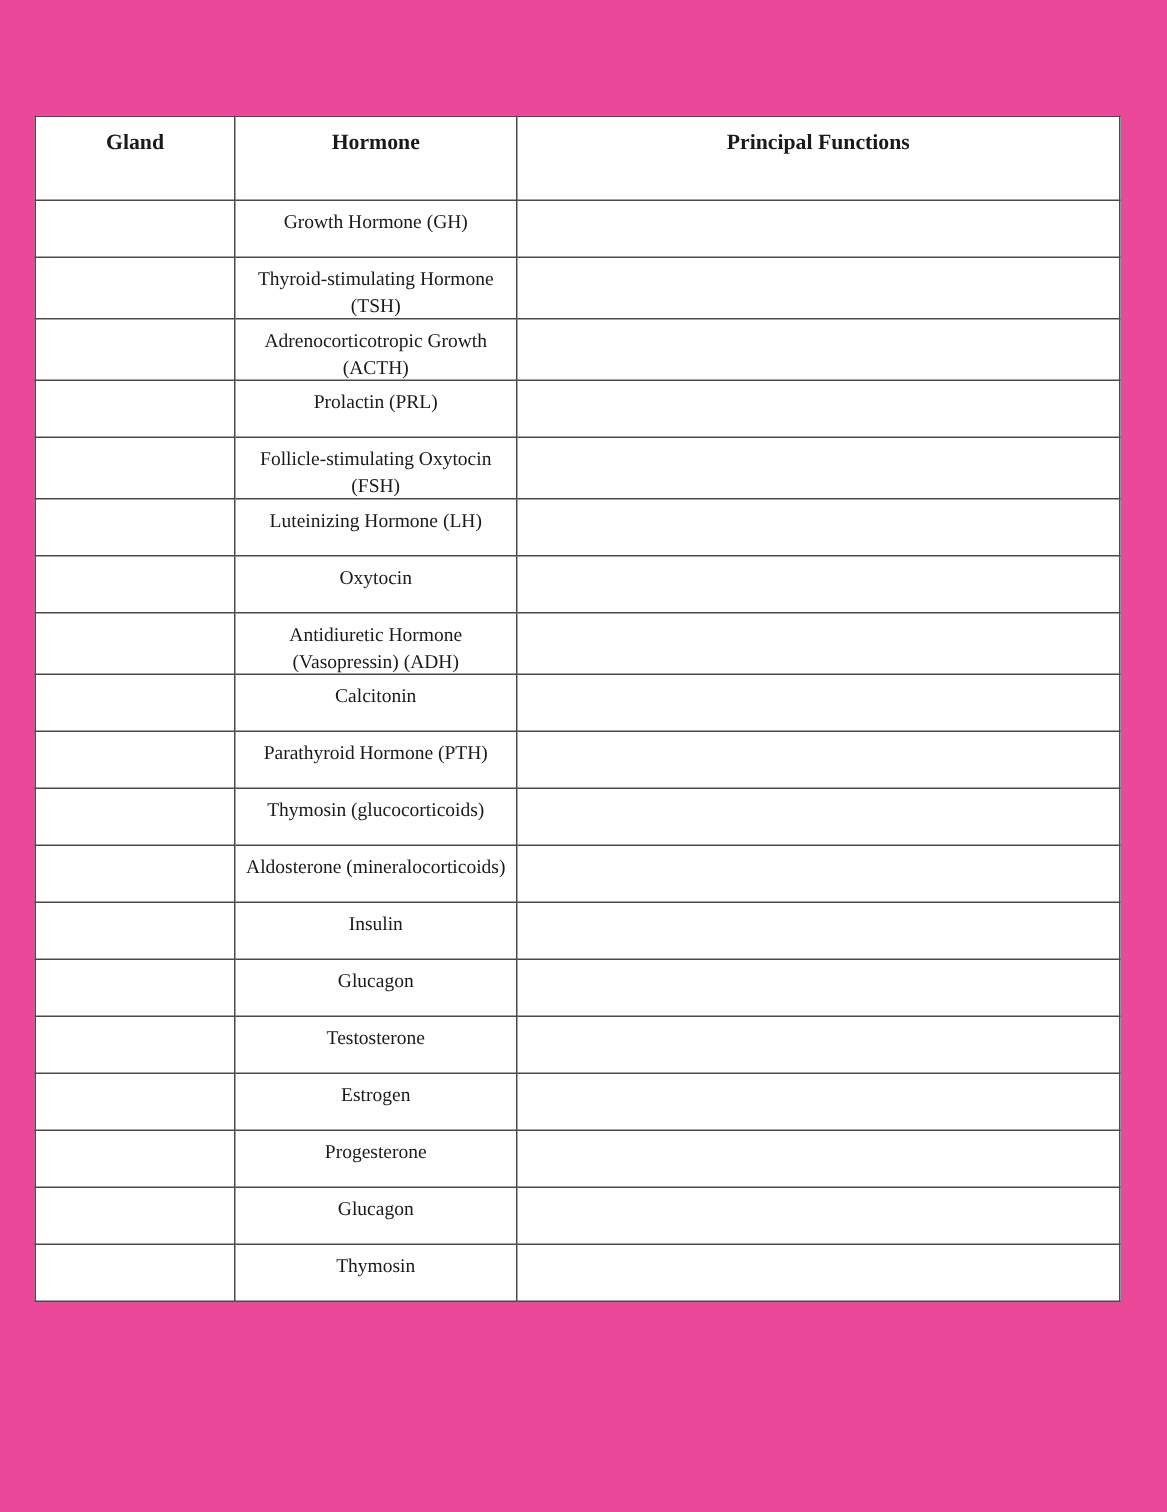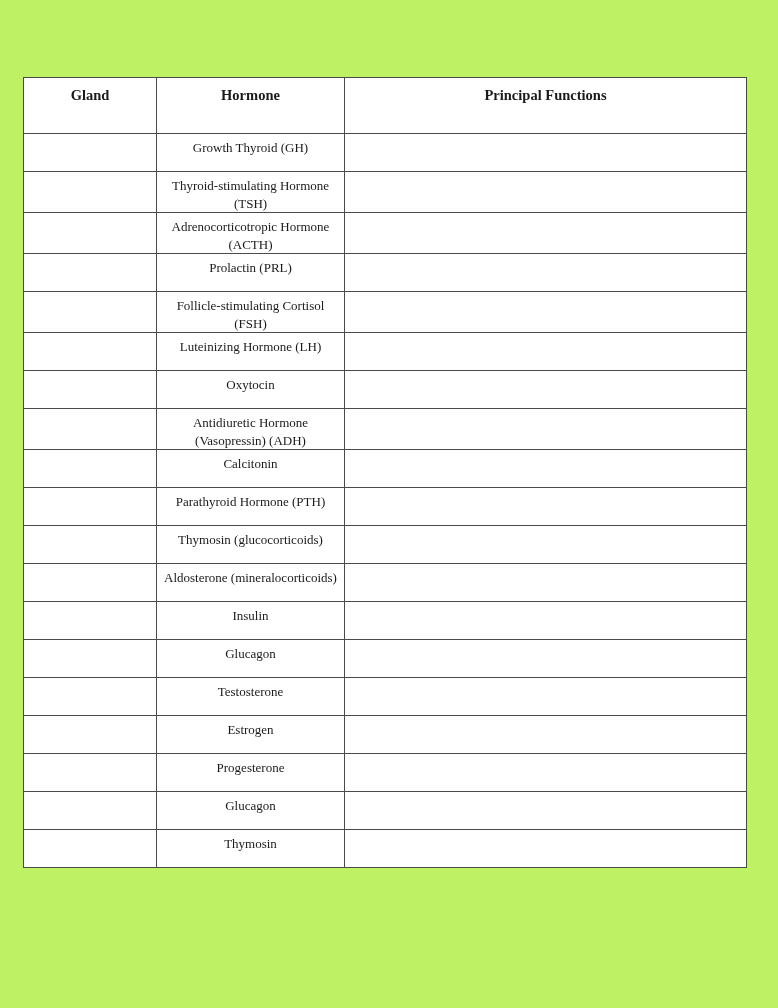--- a/index.html
+++ b/index.html
@@ -11,21 +11,21 @@
     width: 778px;
     height: 1008px;
     font-family: "Liberation Serif", "DejaVu Serif", serif;
     color: #1a1a1a;
     overflow: hidden;
   }
   .page {
     position: relative;
     width: 778px;
     height: 1008px;
-    background: #bef264;
+    background: #ec4899;
   }
   .table-wrap {
     position: absolute;
     left: 23px;
     top: 77px;
     width: 723px;
   }
   table.endocrine {
     border-collapse: collapse;
     table-layout: fixed;
@@ -78,41 +78,41 @@
       <thead>
         <tr>
           <th>Gland</th>
           <th>Hormone</th>
           <th>Principal Functions</th>
         </tr>
       </thead>
       <tbody id="table-body">
           <tr style="height: 38px;">
             <td class="gland-cell"></td>
-            <td class="hormone-cell">Growth Thyroid (GH)</td>
+            <td class="hormone-cell">Growth Hormone (GH)</td>
             <td class="func-cell"></td>
           </tr>
           <tr style="height: 38px;">
             <td class="gland-cell"></td>
             <td class="hormone-cell">Thyroid-stimulating Hormone (TSH)</td>
             <td class="func-cell"></td>
           </tr>
           <tr style="height: 38px;">
             <td class="gland-cell"></td>
-            <td class="hormone-cell">Adrenocorticotropic Hormone (ACTH)</td>
+            <td class="hormone-cell">Adrenocorticotropic Growth (ACTH)</td>
             <td class="func-cell"></td>
           </tr>
           <tr style="height: 38px;">
             <td class="gland-cell"></td>
             <td class="hormone-cell">Prolactin (PRL)</td>
             <td class="func-cell"></td>
           </tr>
           <tr style="height: 38px;">
             <td class="gland-cell"></td>
-            <td class="hormone-cell">Follicle-stimulating Cortisol (FSH)</td>
+            <td class="hormone-cell">Follicle-stimulating Oxytocin (FSH)</td>
             <td class="func-cell"></td>
           </tr>
           <tr style="height: 38px;">
             <td class="gland-cell"></td>
             <td class="hormone-cell">Luteinizing Hormone (LH)</td>
             <td class="func-cell"></td>
           </tr>
           <tr style="height: 38px;">
             <td class="gland-cell"></td>
             <td class="hormone-cell">Oxytocin</td>

